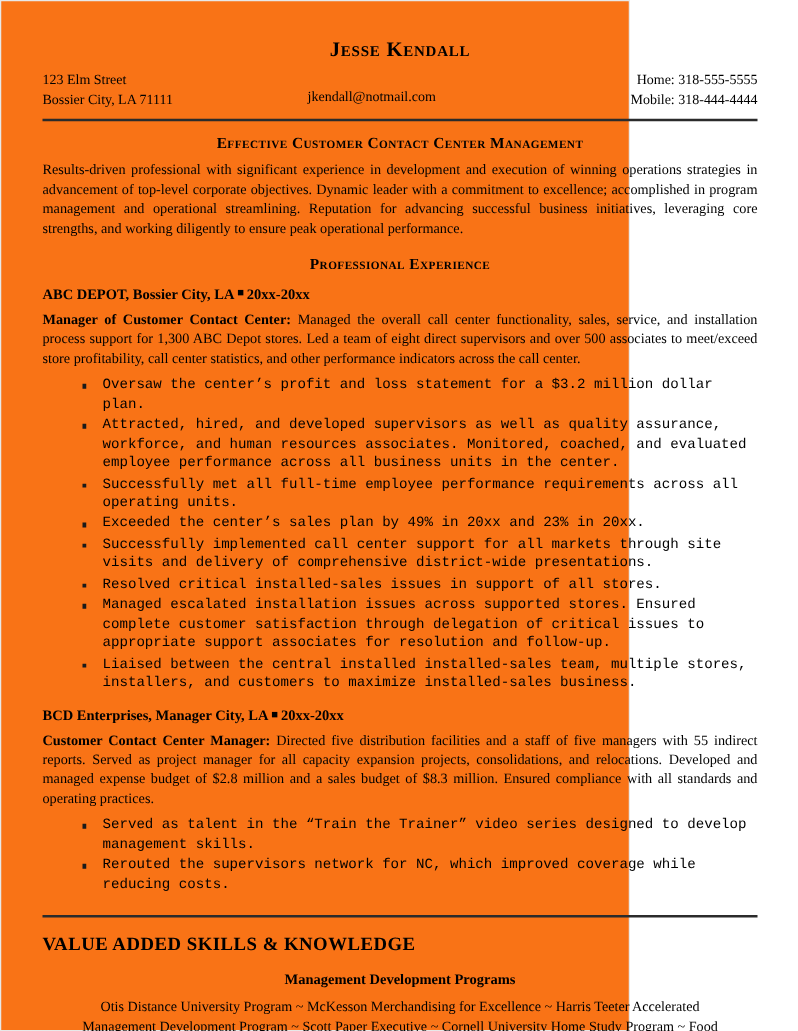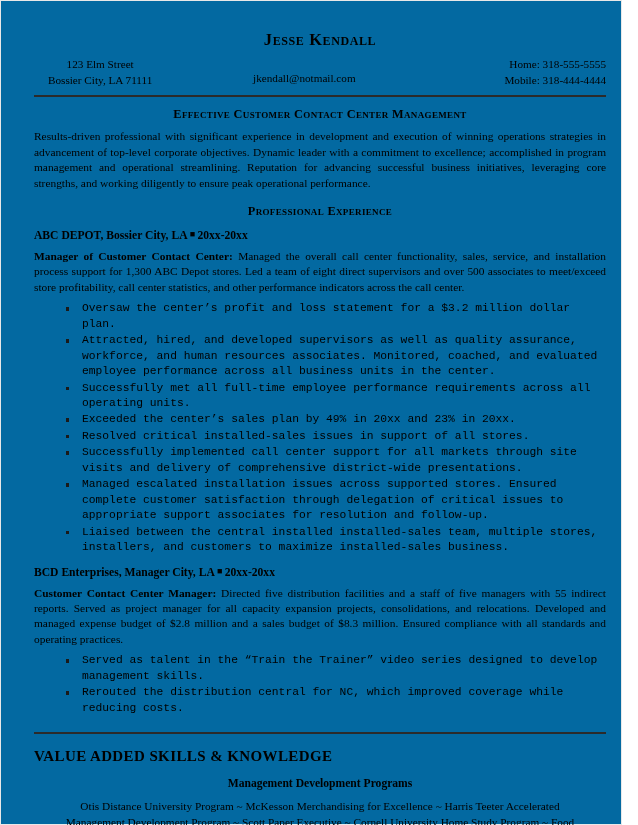--- a/index.html
+++ b/index.html
@@ -9,23 +9,23 @@
   }
   body {
     width: 638px;
     height: 825px;
     font-family: "Liberation Serif", "DejaVu Serif", serif;
     color: #000000;
     overflow: hidden;
   }
   .page {
     position: relative;
-    width: 622px;
+    width: 504px;
     height: 825px;
-    background: #0369a1;
+    background: #f97316;
     box-sizing: border-box;
     border: 1px solid #e8e8e8;
   }
   .content {
     position: absolute;
     left: 33px;
     top: 30px;
     width: 572px;
   }
 
@@ -40,21 +40,21 @@
     margin: 0 0 6px 0;
   }
   .contact-grid {
     display: flex;
     justify-content: space-between;
     align-items: flex-start;
     font-size: 11.2px;
     line-height: 1.45;
   }
   .contact-col { white-space: nowrap; }
-  .contact-col.left  { text-align: center;  flex: 0 0 auto; margin-left: 14px; }
+  .contact-col.left  { text-align: left;  flex: 0 0 auto; }
   .contact-col.mid   { text-align: center; flex: 1 1 auto; padding-top: 14px; }
   .contact-col.right { text-align: right; flex: 0 0 auto; margin-left: 48px; }
 
   .rule-thick {
     border: none;
     border-top: 2.6px solid #2b2b2b;
     margin: 7px 0 0 0;
   }
 
   
@@ -182,35 +182,35 @@
       <span>ABC DEPOT, Bossier City, LA</span><span class="sq"> ■ </span><span>20xx-20xx</span>
     </div>
     <p class="role-line">
       <span class="role-name">Manager of Customer Contact Center:</span><span> Managed the overall call center functionality, sales, service, and installation process support for 1,300 ABC Depot stores. Led a team of eight direct supervisors and over 500 associates to meet/exceed store profitability, call center statistics, and other performance indicators across the call center.</span>
     </p>
     <ul class="bullets">
       <li>Oversaw the center’s profit and loss statement for a $3.2 million dollar plan.</li>
       <li>Attracted, hired, and developed supervisors as well as quality assurance, workforce, and human resources associates. Monitored, coached, and evaluated employee performance across all business units in the center.</li>
       <li>Successfully met all full-time employee performance requirements across all operating units.</li>
       <li>Exceeded the center’s sales plan by 49% in 20xx and 23% in 20xx.</li>
+      <li>Successfully implemented call center support for all markets through site visits and delivery of comprehensive district-wide presentations.</li>
       <li>Resolved critical installed-sales issues in support of all stores.</li>
-      <li>Successfully implemented call center support for all markets through site visits and delivery of comprehensive district-wide presentations.</li>
       <li>Managed escalated installation issues across supported stores. Ensured complete customer satisfaction through delegation of critical issues to appropriate support associates for resolution and follow-up.</li>
       <li>Liaised between the central installed installed-sales team, multiple stores, installers, and customers to maximize installed-sales business.</li>
     </ul>
 
     <div class="job-title">
       <span>BCD Enterprises, Manager City, LA</span><span class="sq"> ■ </span><span>20xx-20xx</span>
     </div>
     <p class="role-line">
       <span class="role-name">Customer Contact Center Manager:</span><span> Directed five distribution facilities and a staff of five managers with 55 indirect reports. Served as project manager for all capacity expansion projects, consolidations, and relocations. Developed and managed expense budget of $2.8 million and a sales budget of $8.3 million. Ensured compliance with all standards and operating practices.</span>
     </p>
     <ul class="bullets">
       <li>Served as talent in the “Train the Trainer” video series designed to develop management skills.</li>
-      <li>Rerouted the distribution central for NC, which improved coverage while reducing costs.</li>
+      <li>Rerouted the supervisors network for NC, which improved coverage while reducing costs.</li>
     </ul>
 
     <hr class="rule-bottom">
     <div class="big-heading">VALUE ADDED SKILLS &amp; KNOWLEDGE</div>
 
     <div class="sub-heading">Management Development Programs</div>
     <div class="centered-para">Otis Distance University Program ~ McKesson Merchandising for Excellence ~ Harris Teeter Accelerated Management Development Program ~ Scott Paper Executive ~ Cornell University Home Study Program ~ Food Lion Management Development Program ~ Stroh’s Marketing &amp; Sales Seminar</div>
 
     <div class="sub-heading">Technical Proficiencies</div>
     <div class="tech-line">AS400 BPCX, MS Windows, Excel, Outlook, PowerPoint, &amp; Word</div>

